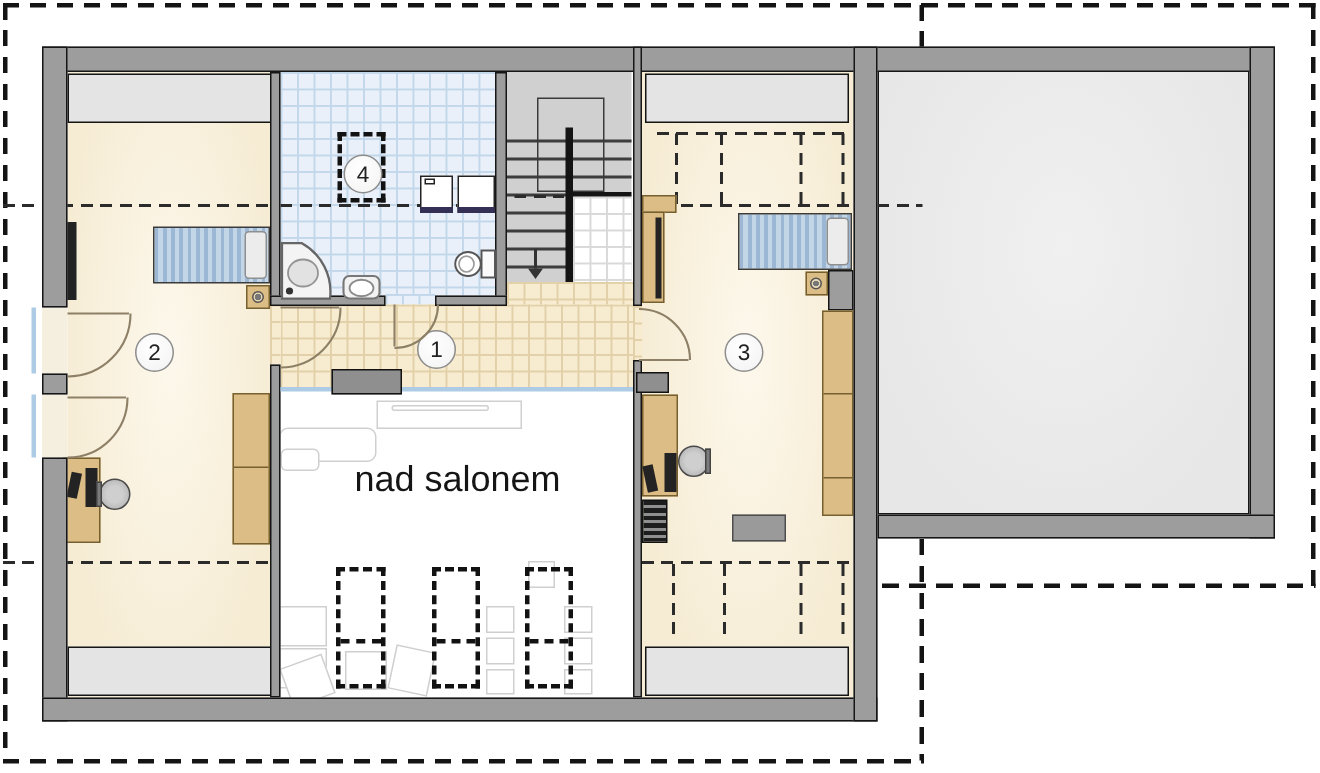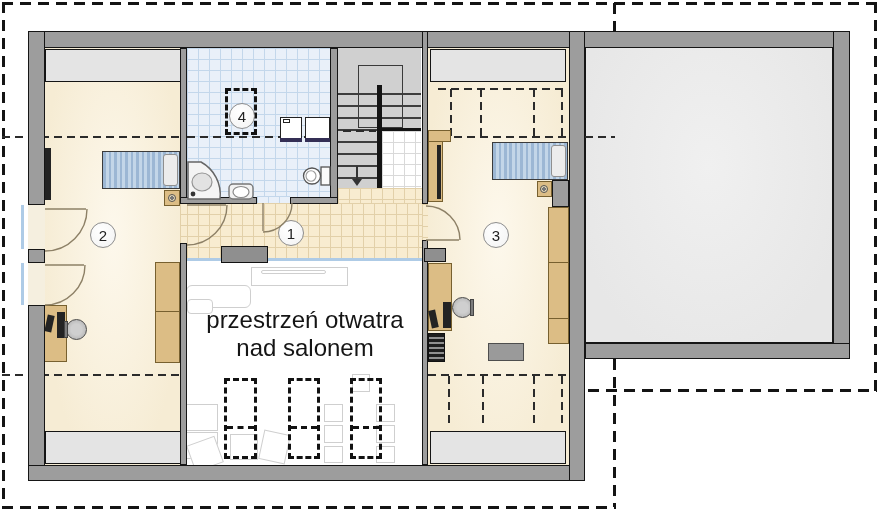--- a/index.html
+++ b/index.html
@@ -231,17 +231,16 @@
     <span>2</span>
   </div>
   <div class="a roomnum" style="left:483px;top:222px;">
     <span>3</span>
   </div>
   <div class="a roomnum" style="left:229px;top:103px;">
     <span>4</span>
   </div>
 
   <div class="a openspace-text" style="left:183px;top:306px;width:244px;">
-    <div>przestrzeń otwatra</div>
     <div>nad salonem</div>
   </div>
 
 </div>
 
 </body></html>

